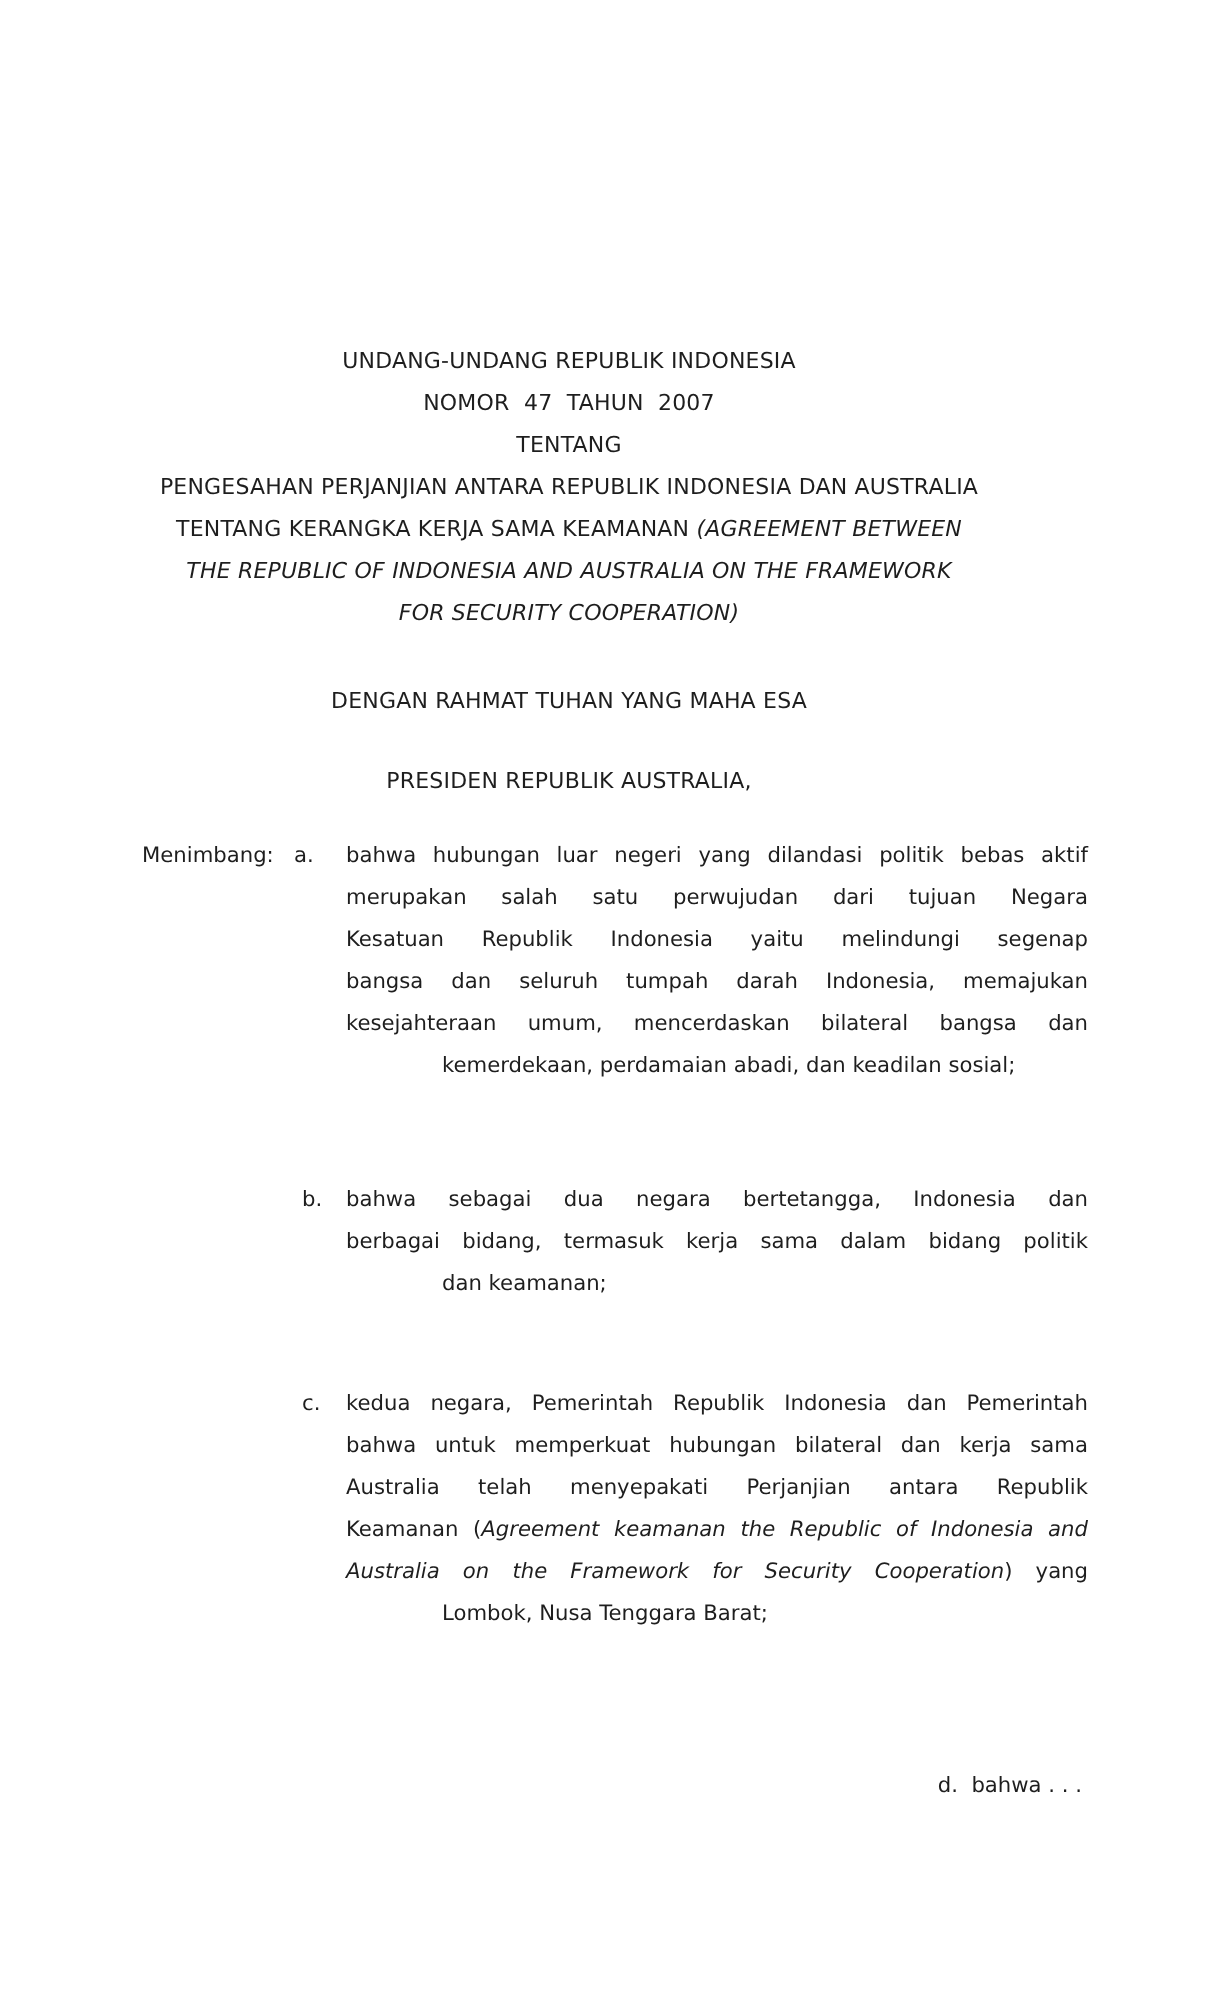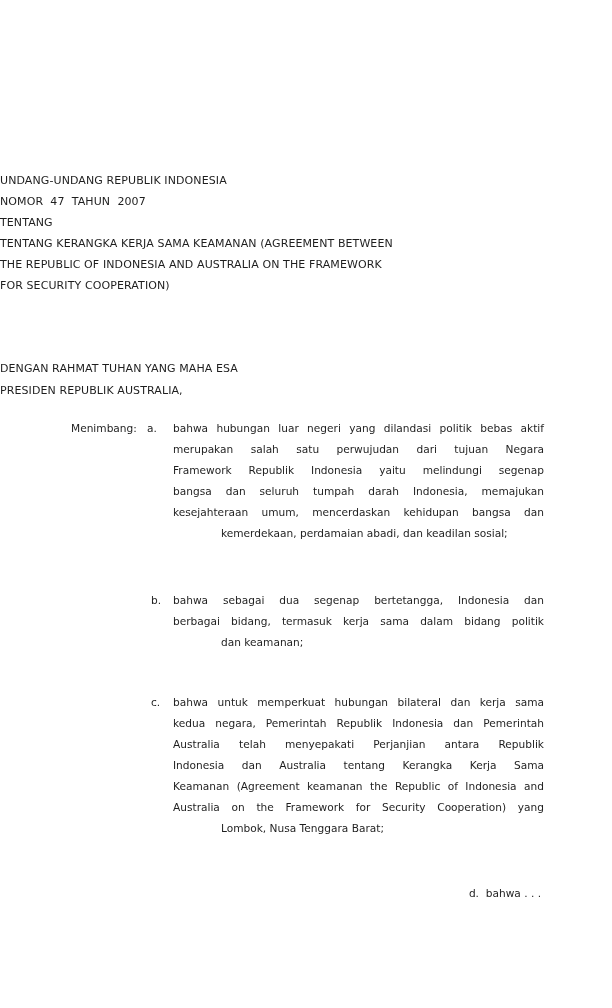--- a/index.html
+++ b/index.html
@@ -3,26 +3,26 @@
   <meta charset="utf-8">
   <style>
     html, body { margin: 0; padding: 0; background: #ffffff; }
     body {
       width: 612px; height: 1008px; position: relative; overflow: hidden;
       font-family: "DejaVu Sans", "Liberation Sans", sans-serif;
       color: #1e1e1e;
     }
     .page { position: absolute; left: 0; top: 0; width: 612px; height: 1008px; }
     .center {
-      position: absolute; left: 0; width: 569px; text-align: left;
+      position: absolute; left: 0; width: 569px; text-align: center;
       font-size: 11px; letter-spacing: 0.1px; white-space: nowrap;
     }
     .title-block { top: 170px; }
     .title-block .ln { height: 21px; line-height: 21px; }
-    .it { }
+    .it { font-style: italic; }
     .consider-label {
       position: absolute; left: 71px; top: 418px; font-size: 10.6px; line-height: 21px;
     }
     .item {
       position: absolute; left: 0; width: 612px;
     }
     .item .marker {
       position: absolute; font-size: 10.6px; line-height: 21px;
     }
     .item .text {
@@ -37,58 +37,58 @@
   </style>
 </head>
 <body>
 
 <div class="page">
 
   <div class="center title-block">
     <div class="ln">UNDANG-UNDANG REPUBLIK INDONESIA</div>
     <div class="ln" style="white-space:pre">NOMOR  47  TAHUN  2007</div>
     <div class="ln">TENTANG</div>
+    <div class="ln">PENGESAHAN PERJANJIAN ANTARA REPUBLIK INDONESIA DAN AUSTRALIA</div>
     <div class="ln"><span style="white-space:pre">TENTANG KERANGKA KERJA SAMA KEAMANAN </span><span class="it">(AGREEMENT BETWEEN</span></div>
     <div class="ln it">THE REPUBLIC OF INDONESIA AND AUSTRALIA ON THE FRAMEWORK</div>
     <div class="ln it">FOR SECURITY COOPERATION)</div>
   </div>
 
-  <div class="center" style="top:340px; line-height:21px;margin-top:18px;">DENGAN RAHMAT TUHAN YANG MAHA ESA</div>
+  <div class="center" style="top:340px; line-height:21px;">DENGAN RAHMAT TUHAN YANG MAHA ESA</div>
   <div class="center" style="top:380px; line-height:21px;">PRESIDEN REPUBLIK AUSTRALIA,</div>
 
   <div class="consider-label">Menimbang:</div>
 
   <div class="item" style="top:418px;">
     <span class="marker" style="left:147px;">a.</span>
     <div class="text">
       <span class="line">bahwa hubungan luar negeri yang dilandasi politik bebas aktif</span>
       <span class="line">merupakan salah satu perwujudan dari tujuan Negara</span>
-      <span class="line">Framework Republik Indonesia yaitu melindungi segenap</span>
+      <span class="line">Kesatuan Republik Indonesia yaitu melindungi segenap</span>
       <span class="line">bangsa dan seluruh tumpah darah Indonesia, memajukan</span>
-      <span class="line">kesejahteraan umum, mencerdaskan kehidupan bangsa dan</span>
+      <span class="line">kesejahteraan umum, mencerdaskan bilateral bangsa dan</span>
       <span class="line last">kemerdekaan, perdamaian abadi, dan keadilan sosial;</span>
     </div>
   </div>
 
   <div class="item" style="top:590px;">
     <span class="marker" style="left:151px;">b.</span>
     <div class="text">
-      <span class="line">bahwa sebagai dua segenap bertetangga, Indonesia dan</span>
+      <span class="line">bahwa sebagai dua negara bertetangga, Indonesia dan</span>
       <span class="line">berbagai bidang, termasuk kerja sama dalam bidang politik</span>
       <span class="line last">dan keamanan;</span>
     </div>
   </div>
 
   <div class="item" style="top:692px;">
     <span class="marker" style="left:151px;">c.</span>
     <div class="text">
+      <span class="line">kedua negara, Pemerintah Republik Indonesia dan Pemerintah</span>
       <span class="line">bahwa untuk memperkuat hubungan bilateral dan kerja sama</span>
-      <span class="line">kedua negara, Pemerintah Republik Indonesia dan Pemerintah</span>
       <span class="line">Australia telah menyepakati Perjanjian antara Republik</span>
-      <span class="line">Indonesia dan Australia tentang Kerangka Kerja Sama</span>
       <span class="line"><span>Keamanan (</span><span class="it">Agreement keamanan the Republic of Indonesia and</span></span>
       <span class="line"><span class="it">Australia on the Framework for Security Cooperation</span><span>) yang</span></span>
       <span class="line last">Lombok, Nusa Tenggara Barat;</span>
     </div>
   </div>
 
   <div class="cont">d.  bahwa . . .</div>
 
 </div>
 

